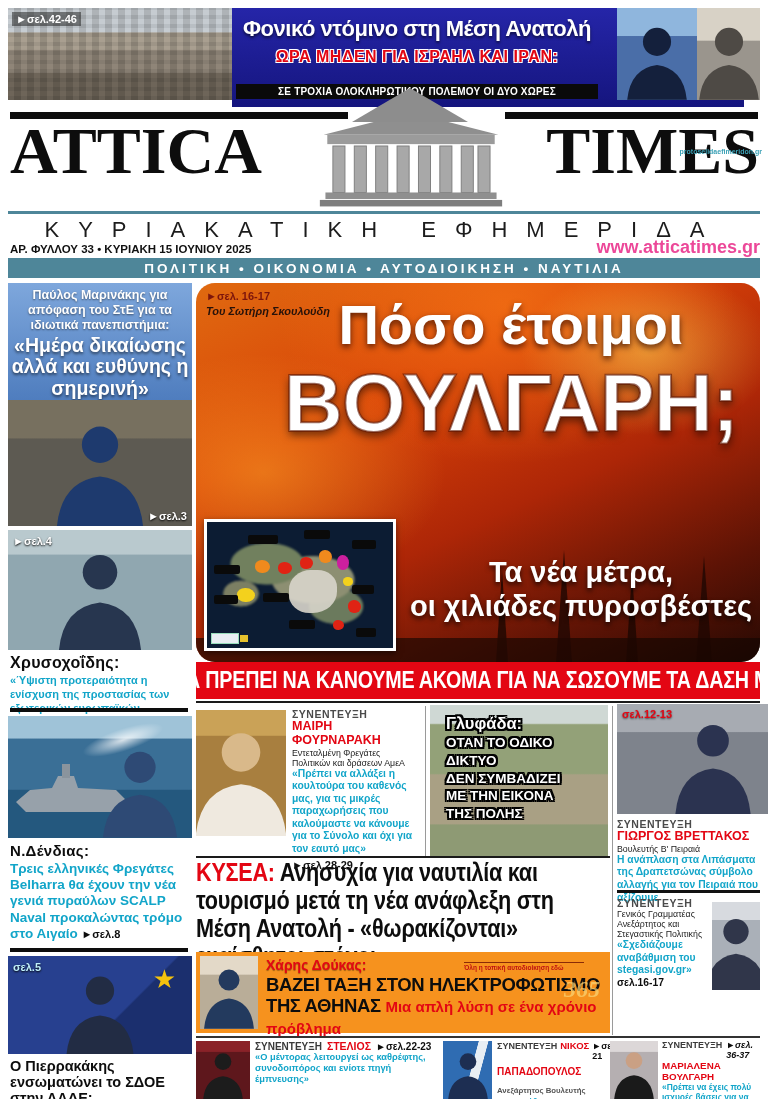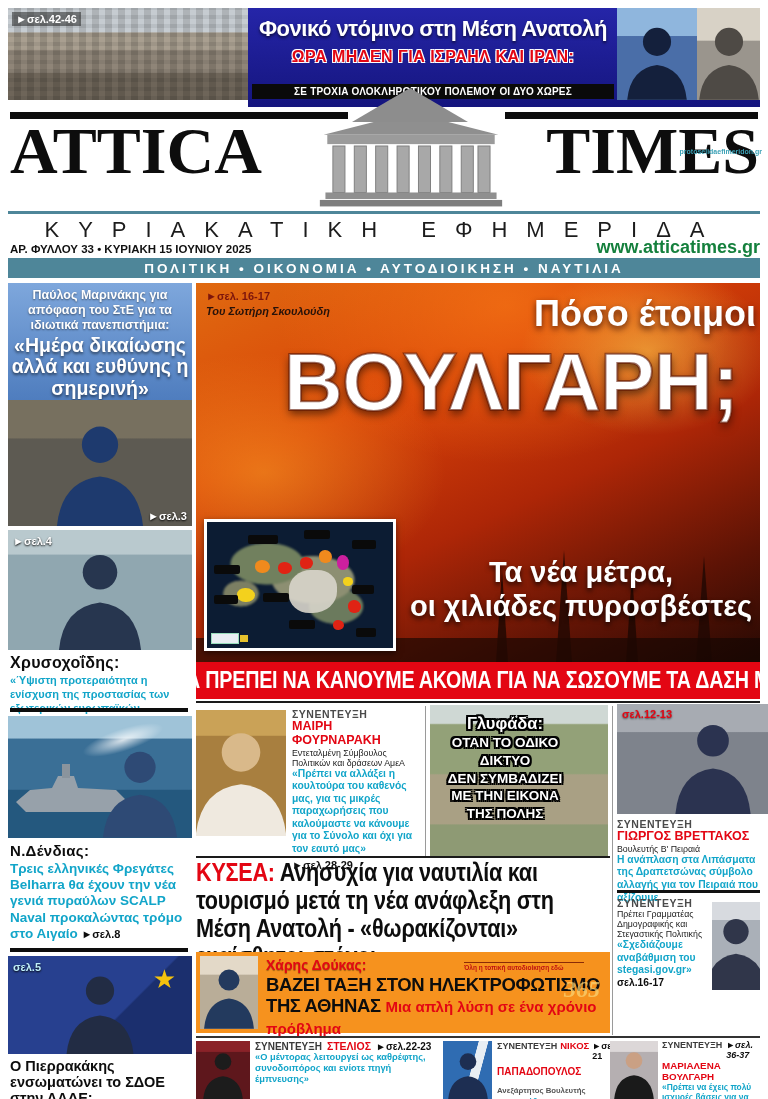--- a/index.html
+++ b/index.html
@@ -11,21 +11,21 @@
 
   
   .ruins{left:8px;top:8px;width:240px;height:92px;
     background:linear-gradient(180deg,#c6ccd1 0 26%,#a99f90 27% 45%,#8f8578 46% 70%,#6e6559 71% 100%);}
   .ruins::after{content:"";position:absolute;inset:0;
     background:repeating-linear-gradient(90deg,rgba(255,255,255,.18) 0 6px,rgba(0,0,0,.12) 6px 13px),
                repeating-linear-gradient(0deg,rgba(0,0,0,.08) 0 4px,transparent 4px 9px);
     mix-blend-mode:multiply;}
   .ruins-ref{position:absolute;left:4px;top:4px;color:#fff;font-weight:bold;font-size:11px;
     background:rgba(40,40,40,.55);padding:1px 4px;z-index:2;}
-  .tb-blue{left:248px;top:8px;width:512px;height:99px;background:linear-gradient(180deg,#2525a8,#15157e);}
+  .tb-blue{left:232px;top:8px;width:512px;height:99px;background:linear-gradient(180deg,#2525a8,#15157e);}
   .tb-title{position:absolute;left:6px;top:8px;width:358px;text-align:center;color:#fff;
     font-size:22px;font-weight:800;text-shadow:0 2px 3px rgba(0,0,0,.6);letter-spacing:-.5px;}
   .tb-sub{position:absolute;left:6px;top:40px;width:358px;text-align:center;color:#e30613;
     font-size:16px;font-weight:900;letter-spacing:.5px;
     text-shadow:-1px -1px 0 #fff,1px -1px 0 #fff,-1px 1px 0 #fff,1px 1px 0 #fff;}
   .tb-strip{position:absolute;left:4px;bottom:8px;width:362px;background:#0a0a0a;color:#fff;
     font-size:10px;font-weight:800;text-align:center;padding:2px 0;letter-spacing:.2px;}
   .ph-netanyahu{left:617px;top:8px;width:80px;height:92px;background:linear-gradient(180deg,#8fb6dd 0 30%,#4a6ea8 31% 100%);}
   .ph-khamenei{left:697px;top:8px;width:63px;height:92px;background:linear-gradient(180deg,#d8d2c6 0 35%,#9a958d 36% 100%);}
   .gray-arrow{left:352px;top:88px;width:116px;height:34px;z-index:3;}
@@ -36,21 +36,21 @@
   .mast-attica{left:10px;top:118px;font-family:"Liberation Serif",serif;font-weight:bold;
     font-size:66px;color:#0d0d0d;letter-spacing:0px;line-height:1;}
   .mast-times{left:497px;top:118px;width:262px;text-align:right;font-family:"Liberation Serif",serif;
     font-weight:bold;font-size:66px;color:#0d0d0d;line-height:1;}
   .parthenon{left:318px;top:110px;width:186px;height:98px;}
   .watermark{left:652px;top:148px;width:110px;text-align:right;font-size:7px;color:#3aa0b5;font-weight:bold;}
   .teal-rule{left:8px;top:211px;width:752px;height:3px;background:#4e8699;}
   .mast-tagline{left:8px;top:217px;width:752px;text-align:center;font-size:22px;color:#1c1c1c;
     letter-spacing:19px;white-space:nowrap;overflow:hidden;}
   .issue-line{left:10px;top:243px;font-size:11.5px;font-weight:800;color:#111;}
-  .website{left:420px;top:237px;width:340px;text-align:right;font-size:18px;font-weight:800;color:#15803d;}
+  .website{left:420px;top:237px;width:340px;text-align:right;font-size:18px;font-weight:800;color:#ec4899;}
   .sections-bar{left:8px;top:258px;width:752px;height:20px;background:#4e8699;color:#fff;
     display:flex;align-items:center;justify-content:center;font-size:13.5px;font-weight:800;letter-spacing:3px;}
 
   
   .lc{left:8px;width:184px;}
   .lc-marinakis{top:283px;height:243px;background:linear-gradient(180deg,#7ea7dc 0,#4877ba 55%,#39659f 100%);}
   .lc-kicker{position:absolute;left:4px;top:5px;width:176px;text-align:center;color:#fff;
     font-size:12.5px;font-weight:800;line-height:1.2;text-shadow:0 1px 2px rgba(0,0,0,.5);}
   .lc-head1{position:absolute;left:2px;top:52px;width:180px;text-align:center;color:#fff;
     font-size:19.5px;font-weight:800;line-height:1.1;text-shadow:0 2px 3px rgba(0,0,0,.55);}
@@ -72,27 +72,27 @@
   .eustar{position:absolute;right:16px;top:8px;color:#f4c20d;font-size:26px;}
   .pierra-ref{color:#bfeffa;}
   .pierra-head{left:10px;top:1058px;width:182px;font-size:14.5px;font-weight:900;color:#0d0d0d;line-height:1.12;}
 
   
   .hero{left:196px;top:283px;width:564px;height:379px;overflow:hidden;
     background:
       radial-gradient(180px 120px at 80% 18%,rgba(255,210,80,.55),transparent 70%),
       radial-gradient(260px 170px at 12% 50%,rgba(255,170,40,.5),transparent 70%),
       radial-gradient(320px 220px at 55% 6%,rgba(255,130,25,.55),transparent 72%),
-      linear-gradient(155deg,#e06a10 0%,#d84208 32%,#ad2607 58%,#5d1305 82%,#260903 100%);}
+      linear-gradient(155deg,#e06a10 0%,#d84208 32%,#ad2607 58%,#5d1305 82%,#260903 100%); border-radius: 19px;}
   .hero-trees{position:absolute;left:0;bottom:0;width:100%;height:120px;opacity:.8;}
   .hero-ref{position:absolute;left:10px;top:7px;font-size:11px;font-weight:800;color:#7c150c;}
   .hero-byline{position:absolute;left:10px;top:22px;font-size:11px;font-style:italic;color:#26120a;font-weight:bold;}
   .hero-h{position:absolute;left:70px;top:12px;width:490px;text-align:center;color:#fff;font-weight:800;
     line-height:1.08;text-shadow:0 3px 6px rgba(40,5,0,.75);}
-  .hero-h .l1{font-size:36px;display:block;text-align:right;}
+  .hero-h .l1{font-size:56px;display:block;}
   .hero-h .l2{font-size:44px;display:block;}
   .hero-h .l3{display:block;font-size:82px;font-weight:900;letter-spacing:-1px;margin-top:4px;
     -webkit-text-stroke:2px rgba(95,20,0,.6);text-shadow:0 4px 8px rgba(0,0,0,.55);}
   .map-inset{position:absolute;left:8px;top:236px;width:186px;height:126px;background:#0c1c33;
     border:3px solid #fff;box-shadow:0 2px 6px rgba(0,0,0,.5);}
   .map-land{position:absolute;left:6%;top:8%;width:88%;height:84%;
     background:
       radial-gradient(60px 34px at 30% 30%,#71805e 0 60%,transparent 62%),
       radial-gradient(70px 40px at 58% 45%,#8d8f72 0 58%,transparent 60%),
       radial-gradient(46px 30px at 72% 70%,#6b7a5d 0 58%,transparent 60%),
@@ -117,21 +117,21 @@
   .iv-label{font-size:10.5px;font-weight:bold;color:#4a4a4a;letter-spacing:.5px;}
   .iv-name{font-size:12.5px;font-weight:900;color:#e30613;line-height:1.1;}
   .iv-role{font-size:8.8px;color:#222;line-height:1.15;}
   .iv-quote{font-size:10.3px;line-height:1.22;}
   .ph-fourn{left:196px;top:710px;width:90px;height:126px;background:linear-gradient(180deg,#caa257 0 20%,#a87f3f 21% 100%);}
   .fourn-txt{left:292px;top:708px;width:128px;}
   .fourn-txt .iv-ref{font-size:11px;font-weight:900;color:#111;margin-top:3px;}
   .vdiv1{left:425px;top:706px;width:1px;height:150px;background:#9a9a9a;}
   .ph-glyfada{left:430px;top:705px;width:178px;height:152px;
     background:linear-gradient(180deg,#cfd8d4 0 12%,#93a178 13% 45%,#a9a084 46% 78%,#8e9a74 79% 100%);}
-  .glyf-txt{position:absolute;left:0;top:8px;width:150px;text-align:center;color:#fff;font-weight:900;
+  .glyf-txt{position:absolute;left:16px;top:8px;width:150px;text-align:left;color:#fff;font-weight:900;
     font-size:13.5px;line-height:1.3;
     text-shadow:-2px -2px 0 #000,2px -2px 0 #000,-2px 2px 0 #000,2px 2px 0 #000,0 2px 0 #000,0 -2px 0 #000,2px 0 0 #000,-2px 0 0 #000;}
   .glyf-txt .t{font-size:16.5px;}
   .vdiv2{left:612px;top:706px;width:1px;height:329px;background:#9a9a9a;}
   .ph-vrett{left:617px;top:704px;width:143px;height:110px;background:linear-gradient(180deg,#a7abb2 0 25%,#7e838c 26% 100%);padding-left:48px;}
   .vrett-ref{position:absolute;left:5px;top:4px;color:#e30613;font-weight:900;font-size:11px;text-shadow:0 1px 2px rgba(0,0,0,.6);}
   .vrett-txt{left:617px;top:818px;width:143px;}
   .gl-rule{left:617px;top:890px;width:143px;height:3px;background:#111;}
   .gloumis{left:617px;top:897px;width:143px;}
   .ph-gloumis{left:712px;top:902px;width:48px;height:88px;background:linear-gradient(180deg,#d7dadf 0 20%,#aab0b8 21% 100%);}
@@ -333,21 +333,21 @@
 
   <div class="photo ph-fourn">
     <svg class="sil" viewBox="0 0 100 100" style="fill:#efe9df;">
         <circle cx="50" cy="26" r="17" fill="#d9b98a"></circle>
         <path d="M10 100 Q14 58 50 54 Q86 58 90 100 Z"></path>
       </svg>
   </div>
   <div class="abs fourn-txt">
     <div class="iv-label">ΣΥΝΕΝΤΕΥΞΗ</div>
     <div class="iv-name">ΜΑΙΡΗ ΦΟΥΡΝΑΡΑΚΗ</div>
-    <div class="iv-role">Εντεταλμένη Σύμβουλος Πολιτικών και δράσεων ΑμεΑ</div>
+    <div class="iv-role">Εντεταλμένη Φρεγάτες Πολιτικών και δράσεων ΑμεΑ</div>
     <div class="iv-quote tealtxt">«Πρέπει να αλλάξει η κουλτούρα του καθενός μας, για τις μικρές παραχωρήσεις που καλούμαστε να κάνουμε για το Σύνολο και όχι για τον εαυτό μας»</div>
     <div class="iv-ref">►σελ.28-29</div>
   </div>
   <div class="abs vdiv1"></div>
 
   <div class="photo ph-glyfada">
     <div class="glyf-txt">
       <span class="t">Γλυφάδα:</span><br>
       <span>ΟΤΑΝ ΤΟ ΟΔΙΚΟ</span><br>
       <span>ΔΙΚΤΥΟ</span><br>
@@ -368,21 +368,21 @@
   <div class="abs vrett-txt">
     <div class="iv-label">ΣΥΝΕΝΤΕΥΞΗ</div>
     <div class="iv-name">ΓΙΩΡΓΟΣ ΒΡΕΤΤΑΚΟΣ</div>
     <div class="iv-role">Βουλευτής Β' Πειραιά</div>
     <div class="iv-quote tealtxt">Η ανάπλαση στα Λιπάσματα της Δραπετσώνας σύμβολο αλλαγής για τον Πειραιά που αξίζουμε</div>
   </div>
 
   <div class="abs gl-rule"></div>
   <div class="abs gloumis">
     <div class="iv-label">ΣΥΝΕΝΤΕΥΞΗ</div>
-    <div class="iv-role" style="width:90px;">Πρέπει Γραμματέας Δημογραφικής και Στεγαστικής Πολιτικής</div>
+    <div class="iv-role" style="width:90px;">Γενικός Γραμματέας Ανεξάρτητος και Στεγαστικής Πολιτικής</div>
     <div class="iv-quote tealtxt" style="width:96px;">
       <span>«Σχεδιάζουμε αναβάθμιση του stegasi.gov.gr» </span><span class="pg">σελ.16-17</span>
     </div>
   </div>
   <div class="photo ph-gloumis">
     <svg class="sil" viewBox="0 0 100 100" style="fill:#30364a;">
         <circle cx="50" cy="26" r="16"></circle>
         <path d="M12 100 Q16 58 50 54 Q84 58 88 100 Z"></path>
       </svg>
   </div>

